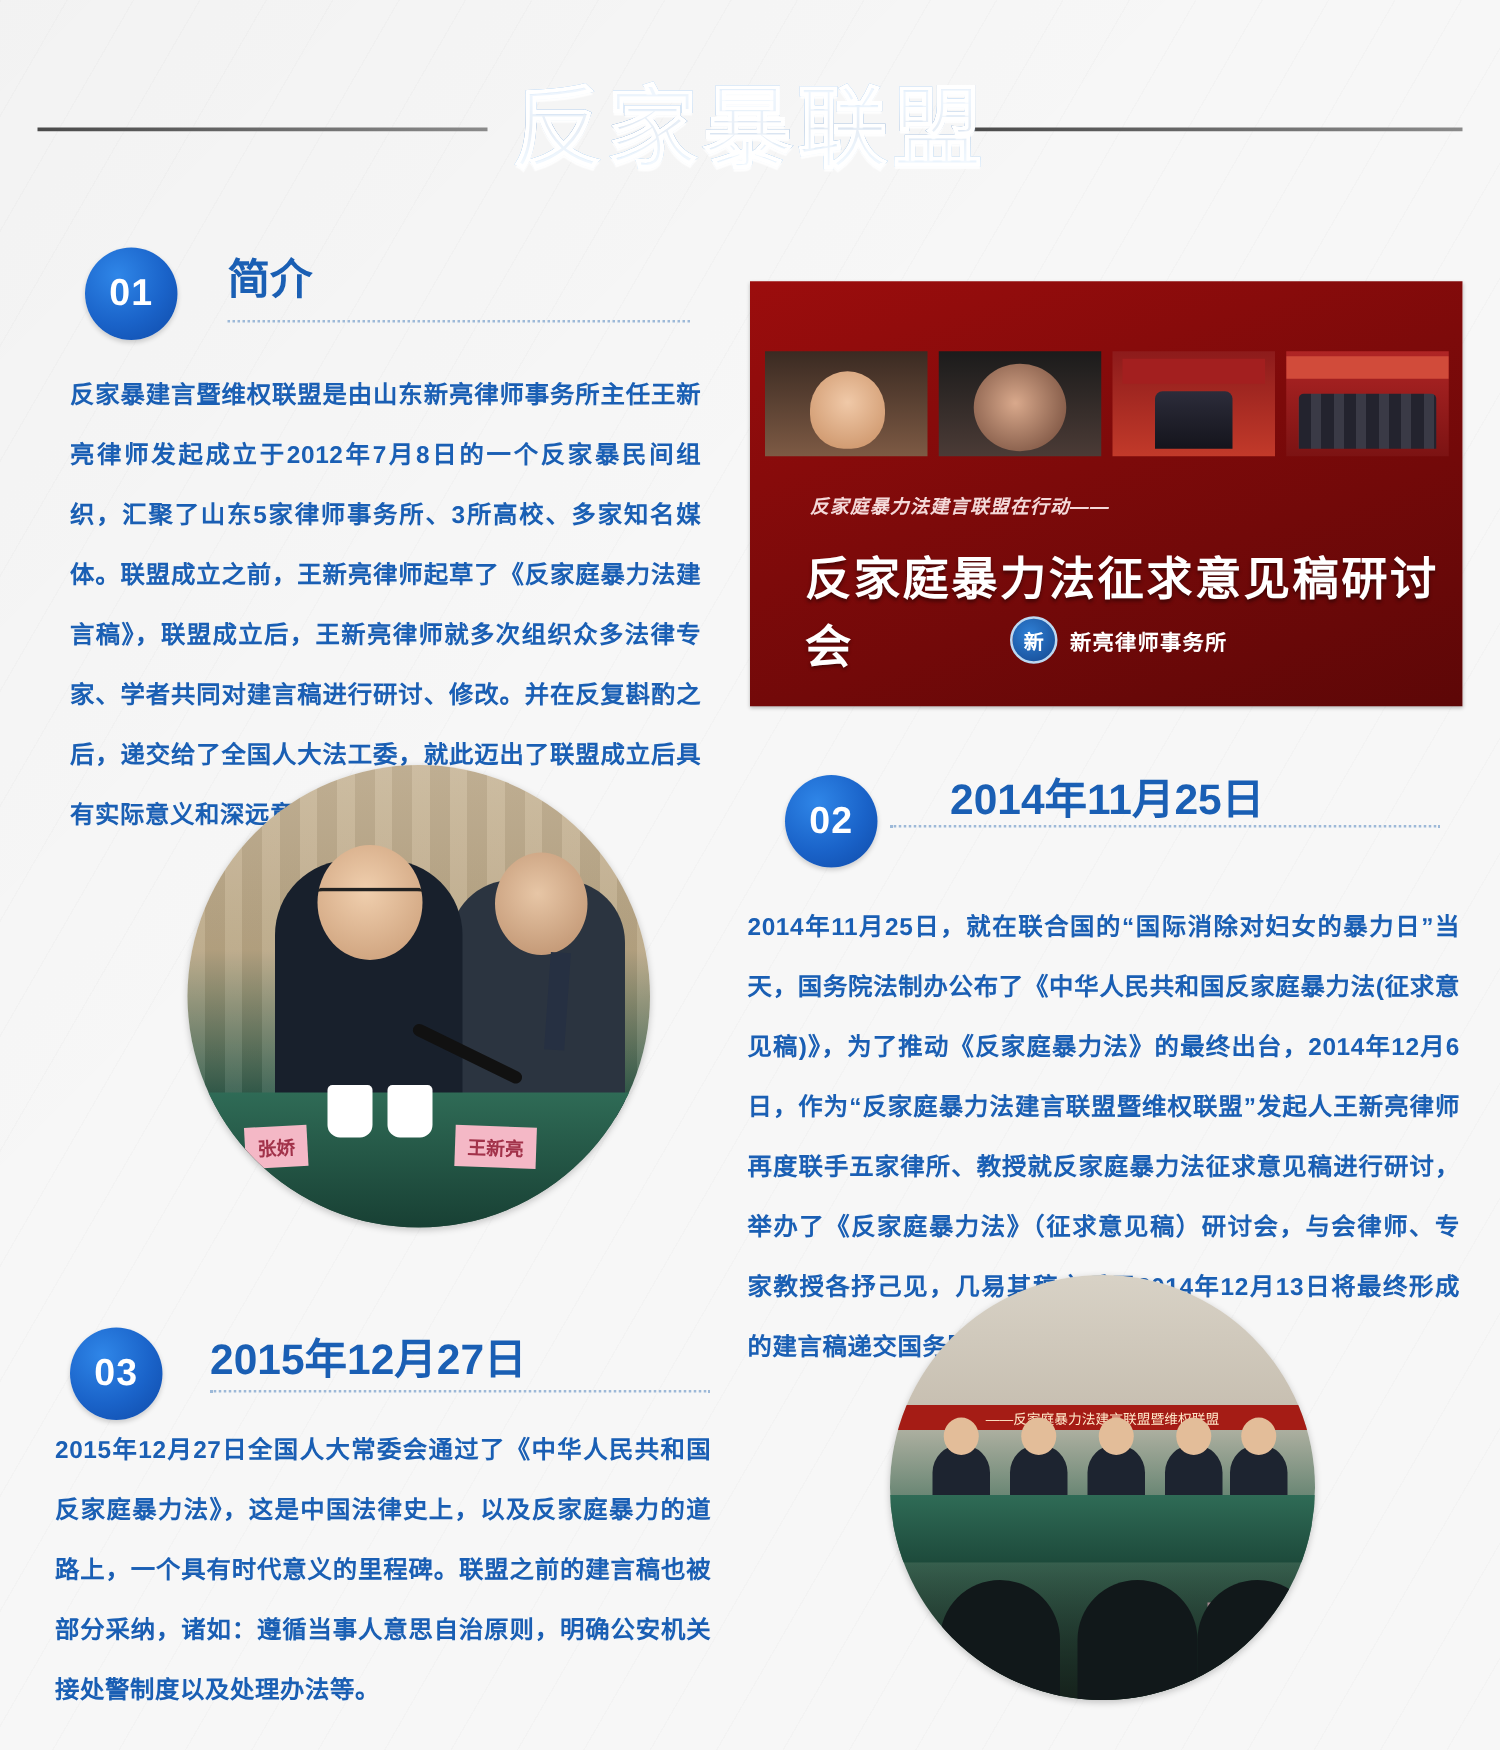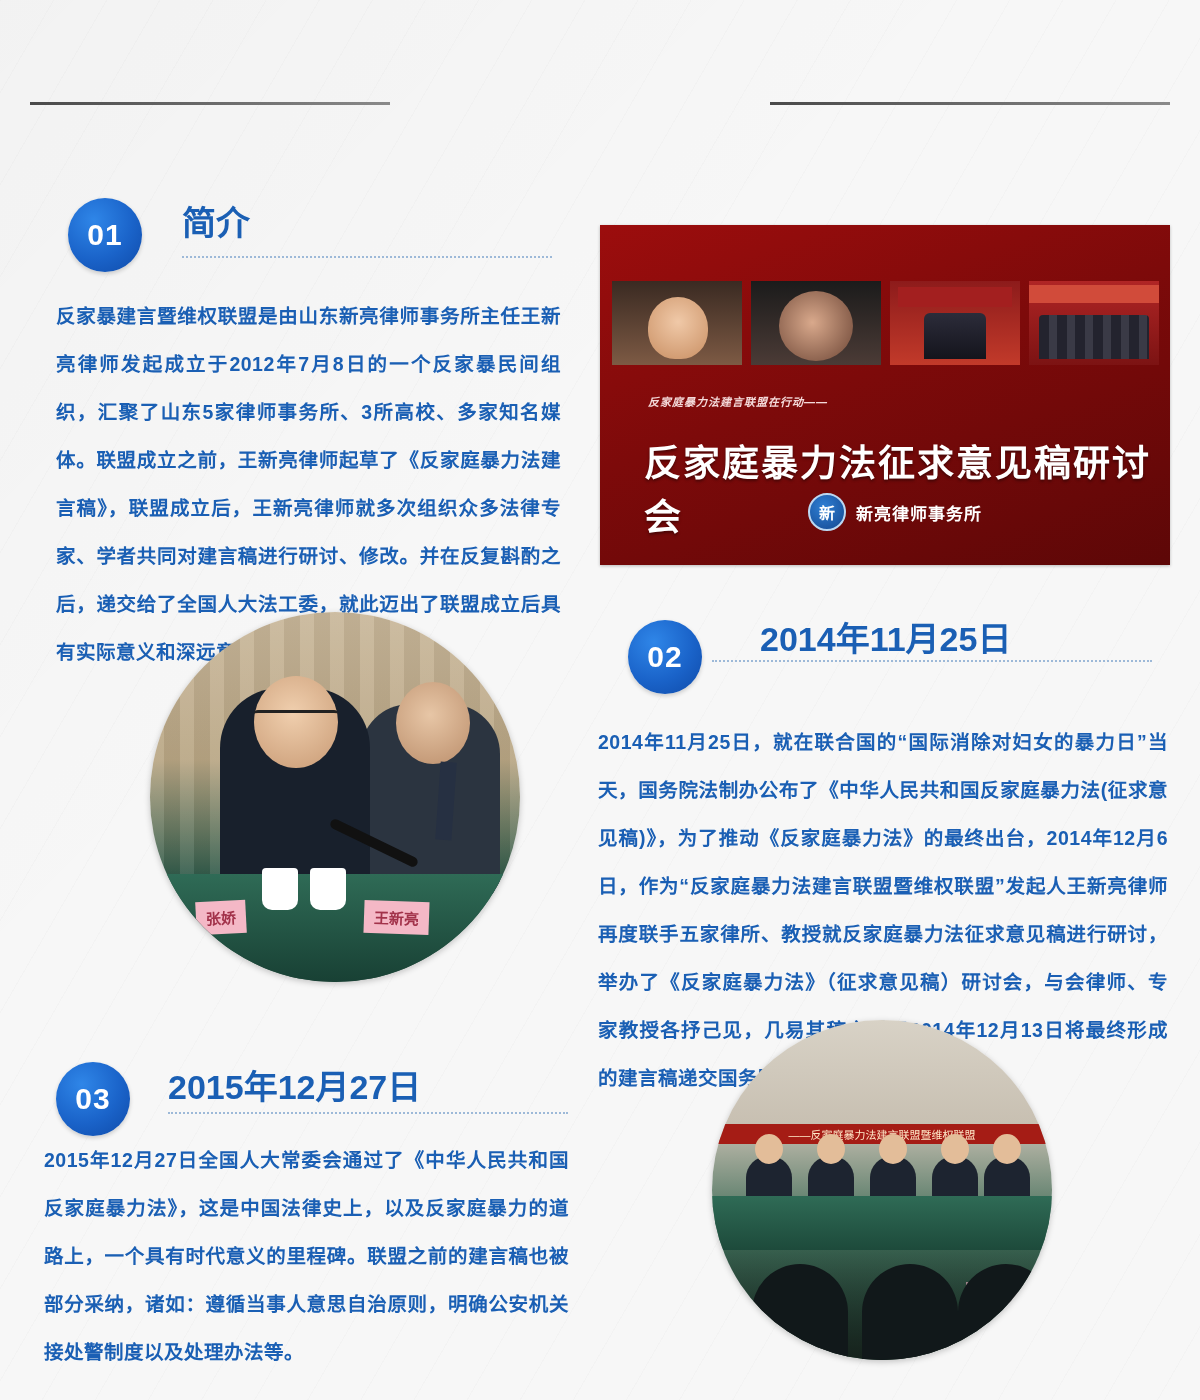--- a/index.html
+++ b/index.html
@@ -89,21 +89,21 @@
   .t2:after{content:"";position:absolute;left:28px;top:10px;width:74px;height:70px;border-radius:50%;background:radial-gradient(circle at 45% 45%,#d9a98c,#6b4434);}
   .t3{background:linear-gradient(180deg,#8d1b1b,#c23a2a);}
   .t3:before{content:"";position:absolute;left:8px;top:6px;right:8px;height:20px;background:#a31f1f;}
   .t3:after{content:"";position:absolute;left:34px;top:32px;width:62px;height:46px;background:linear-gradient(180deg,#2c2c3a,#14141c);border-radius:6px 6px 0 0;}
   .t4{background:linear-gradient(180deg,#b02525,#7c1313);}
   .t4:before{content:"";position:absolute;left:0;top:4px;right:0;height:18px;background:#d14b3a;}
   .t4:after{content:"";position:absolute;left:10px;top:34px;width:110px;height:44px;background:repeating-linear-gradient(90deg,#23232e 0 10px,#3a3a46 10px 18px);border-radius:4px 4px 0 0;}
 
   .poster .kicker{
     position:absolute;left:48px;top:168px;
-    color:#f4d9d9;font-size:11px;font-weight:bold;font-style:italic;
+    color:#f4d9d9;font-size:15px;font-weight:bold;font-style:italic;
     letter-spacing:1px;
   }
   .poster .headline{
     position:absolute;left:44px;top:208px;
     color:#ffffff;font-size:37px;font-weight:bold;letter-spacing:2px;
     text-shadow:0 2px 3px rgba(0,0,0,.4);
   }
   .poster .logo-row{
     position:absolute;left:208px;top:268px;display:flex;align-items:center;gap:10px;
   }
@@ -155,20 +155,21 @@
   .clip{overflow:hidden;}
 </style>
 </head>
 <body>
 
 <div class="bg-texture"></div>
 
 <div class="header">
   <div class="rule left"></div>
   <div class="rule right"></div>
+  <div class="title-main">反家暴联盟</div>
 </div>
 
 <div class="badge" style="left:68px;top:198px;">01</div>
 <div class="sec-title" style="left:182px;top:196px;">简介</div>
 <div class="dot-rule" style="left:182px;top:256px;width:370px;"></div>
 
 <div class="body-text" style="left:56px;top:292px;width:505px;">反家暴建言暨维权联盟是由山东新亮律师事务所主任王新亮律师发起成立于2012年7月8日的一个反家暴民间组织，汇聚了山东5家律师事务所、3所高校、多家知名媒体。联盟成立之前，王新亮律师起草了《反家庭暴力法建言稿》，联盟成立后，王新亮律师就多次组织众多法律专家、学者共同对建言稿进行研讨、修改。并在反复斟酌之后，递交给了全国人大法工委，就此迈出了联盟成立后具有实际意义和深远意义的第一步。</div>
 
 <div class="poster clip">
   <div class="thumbs">

